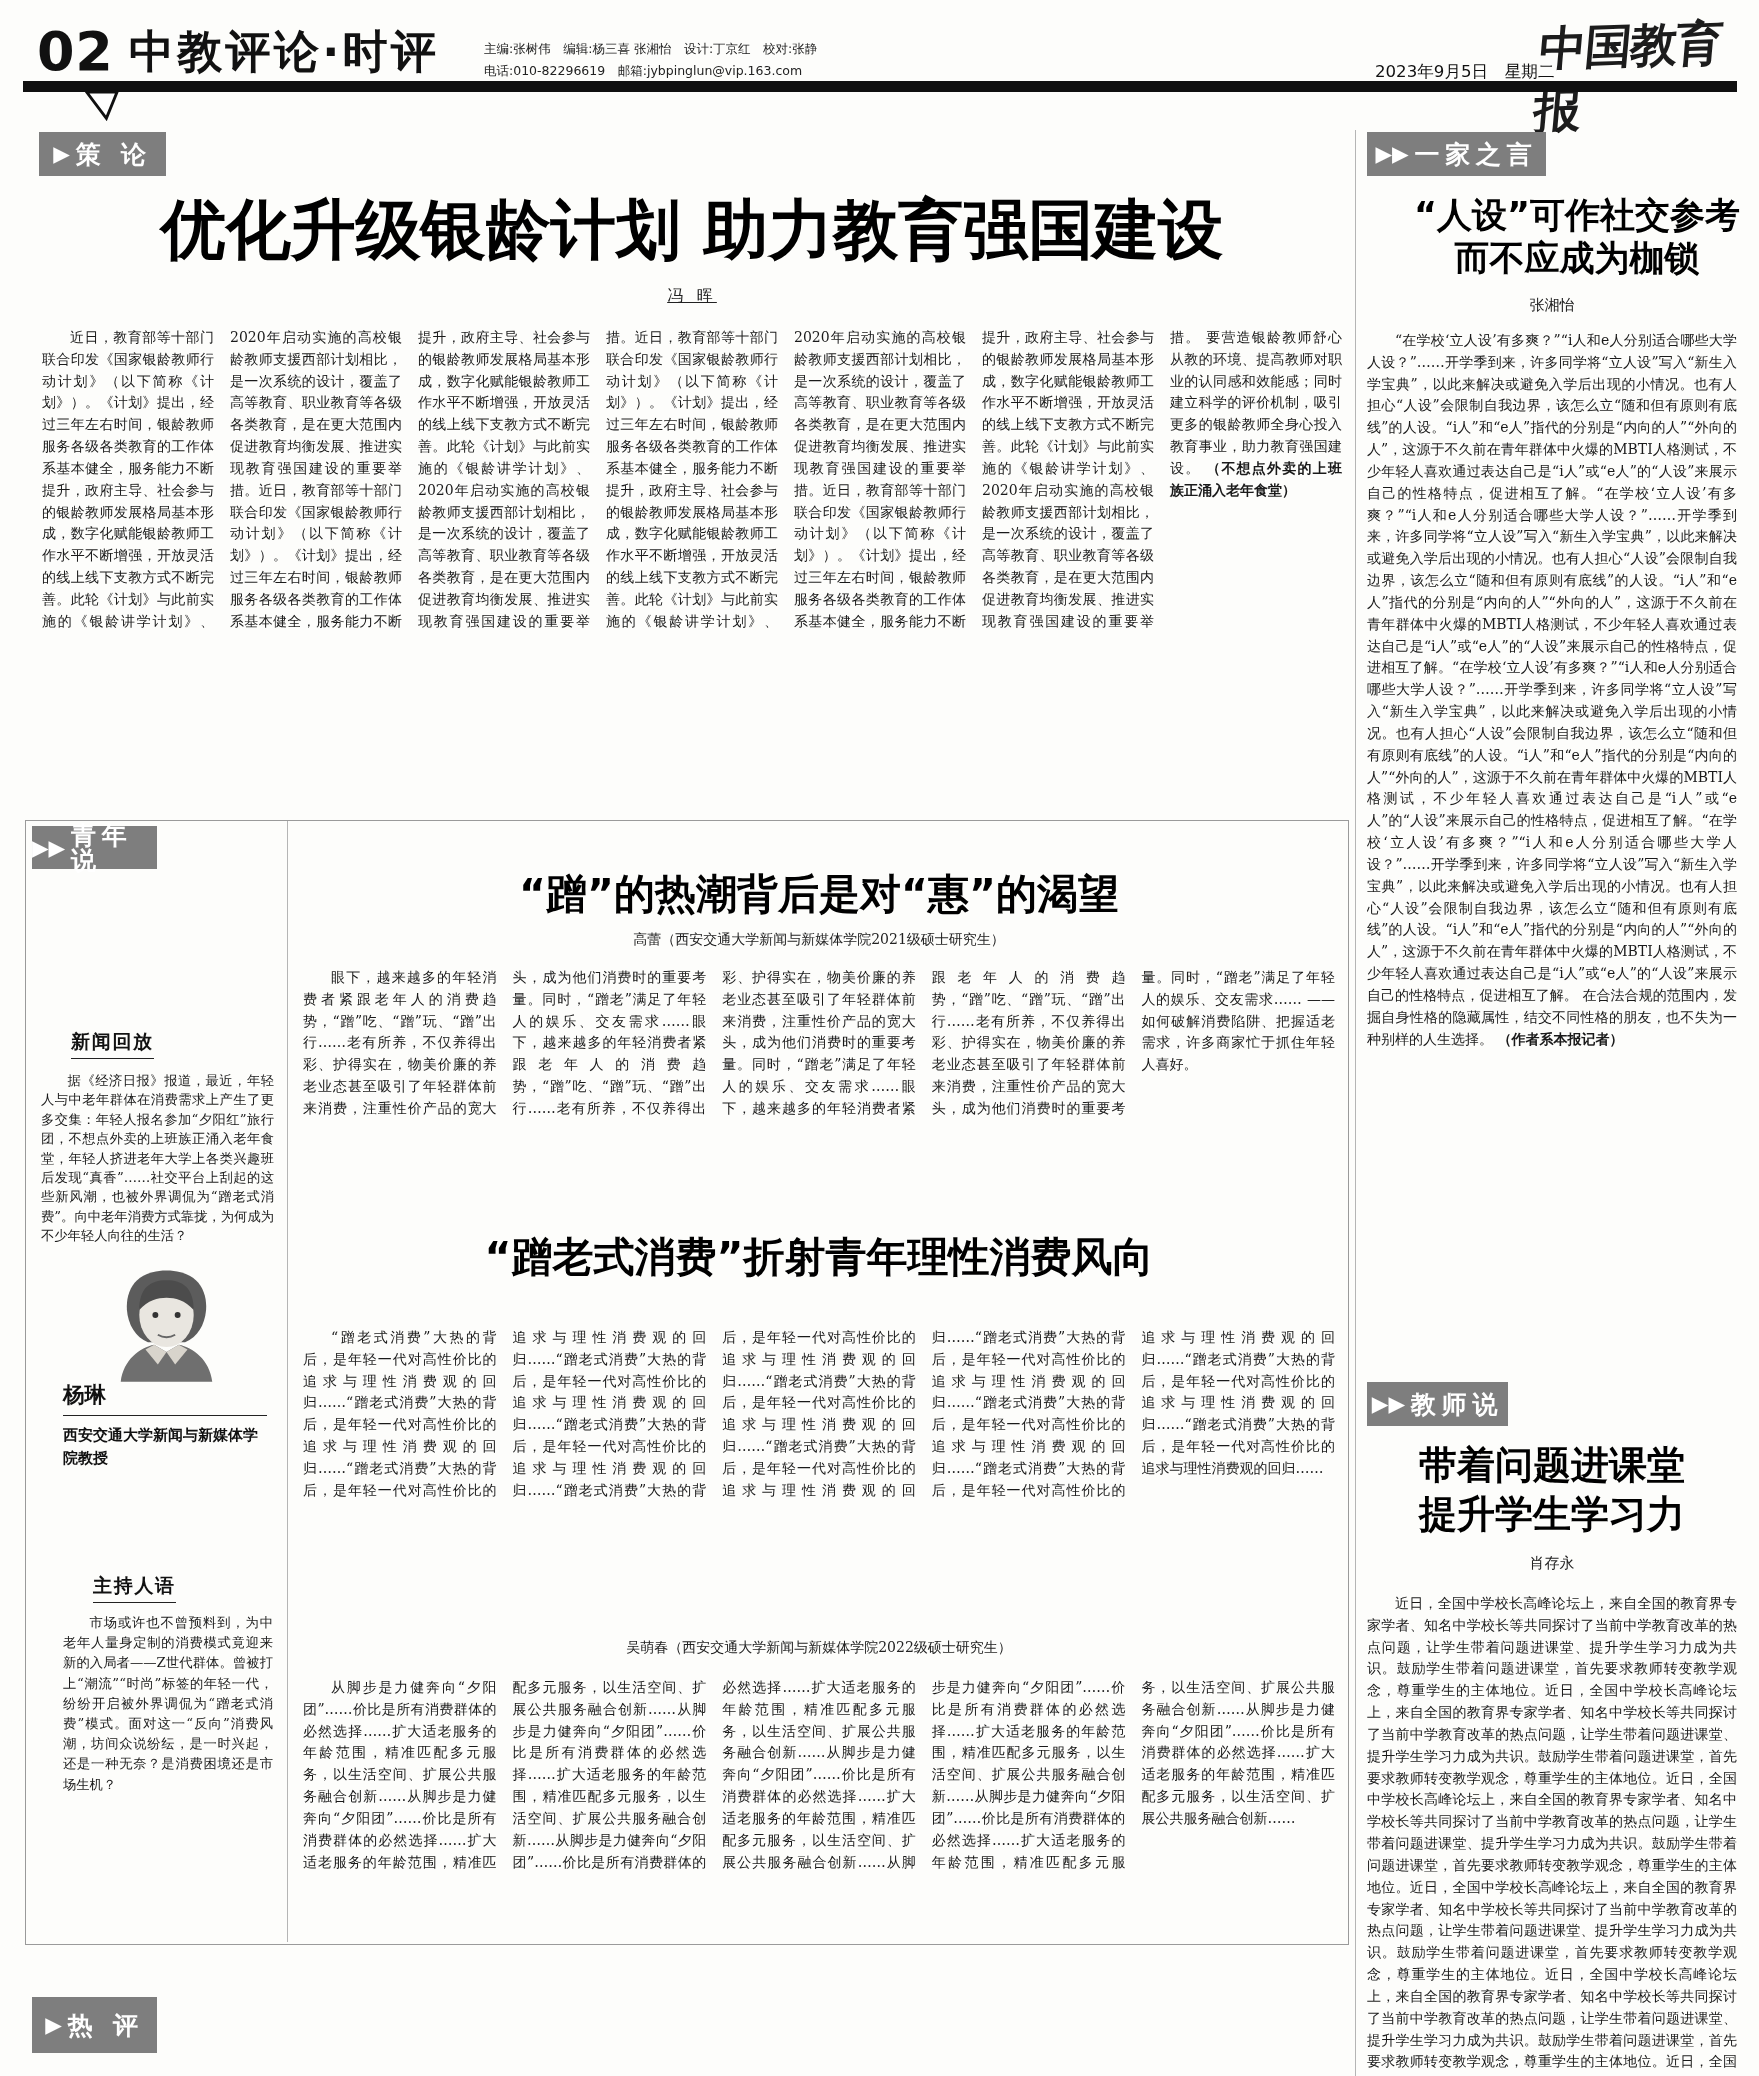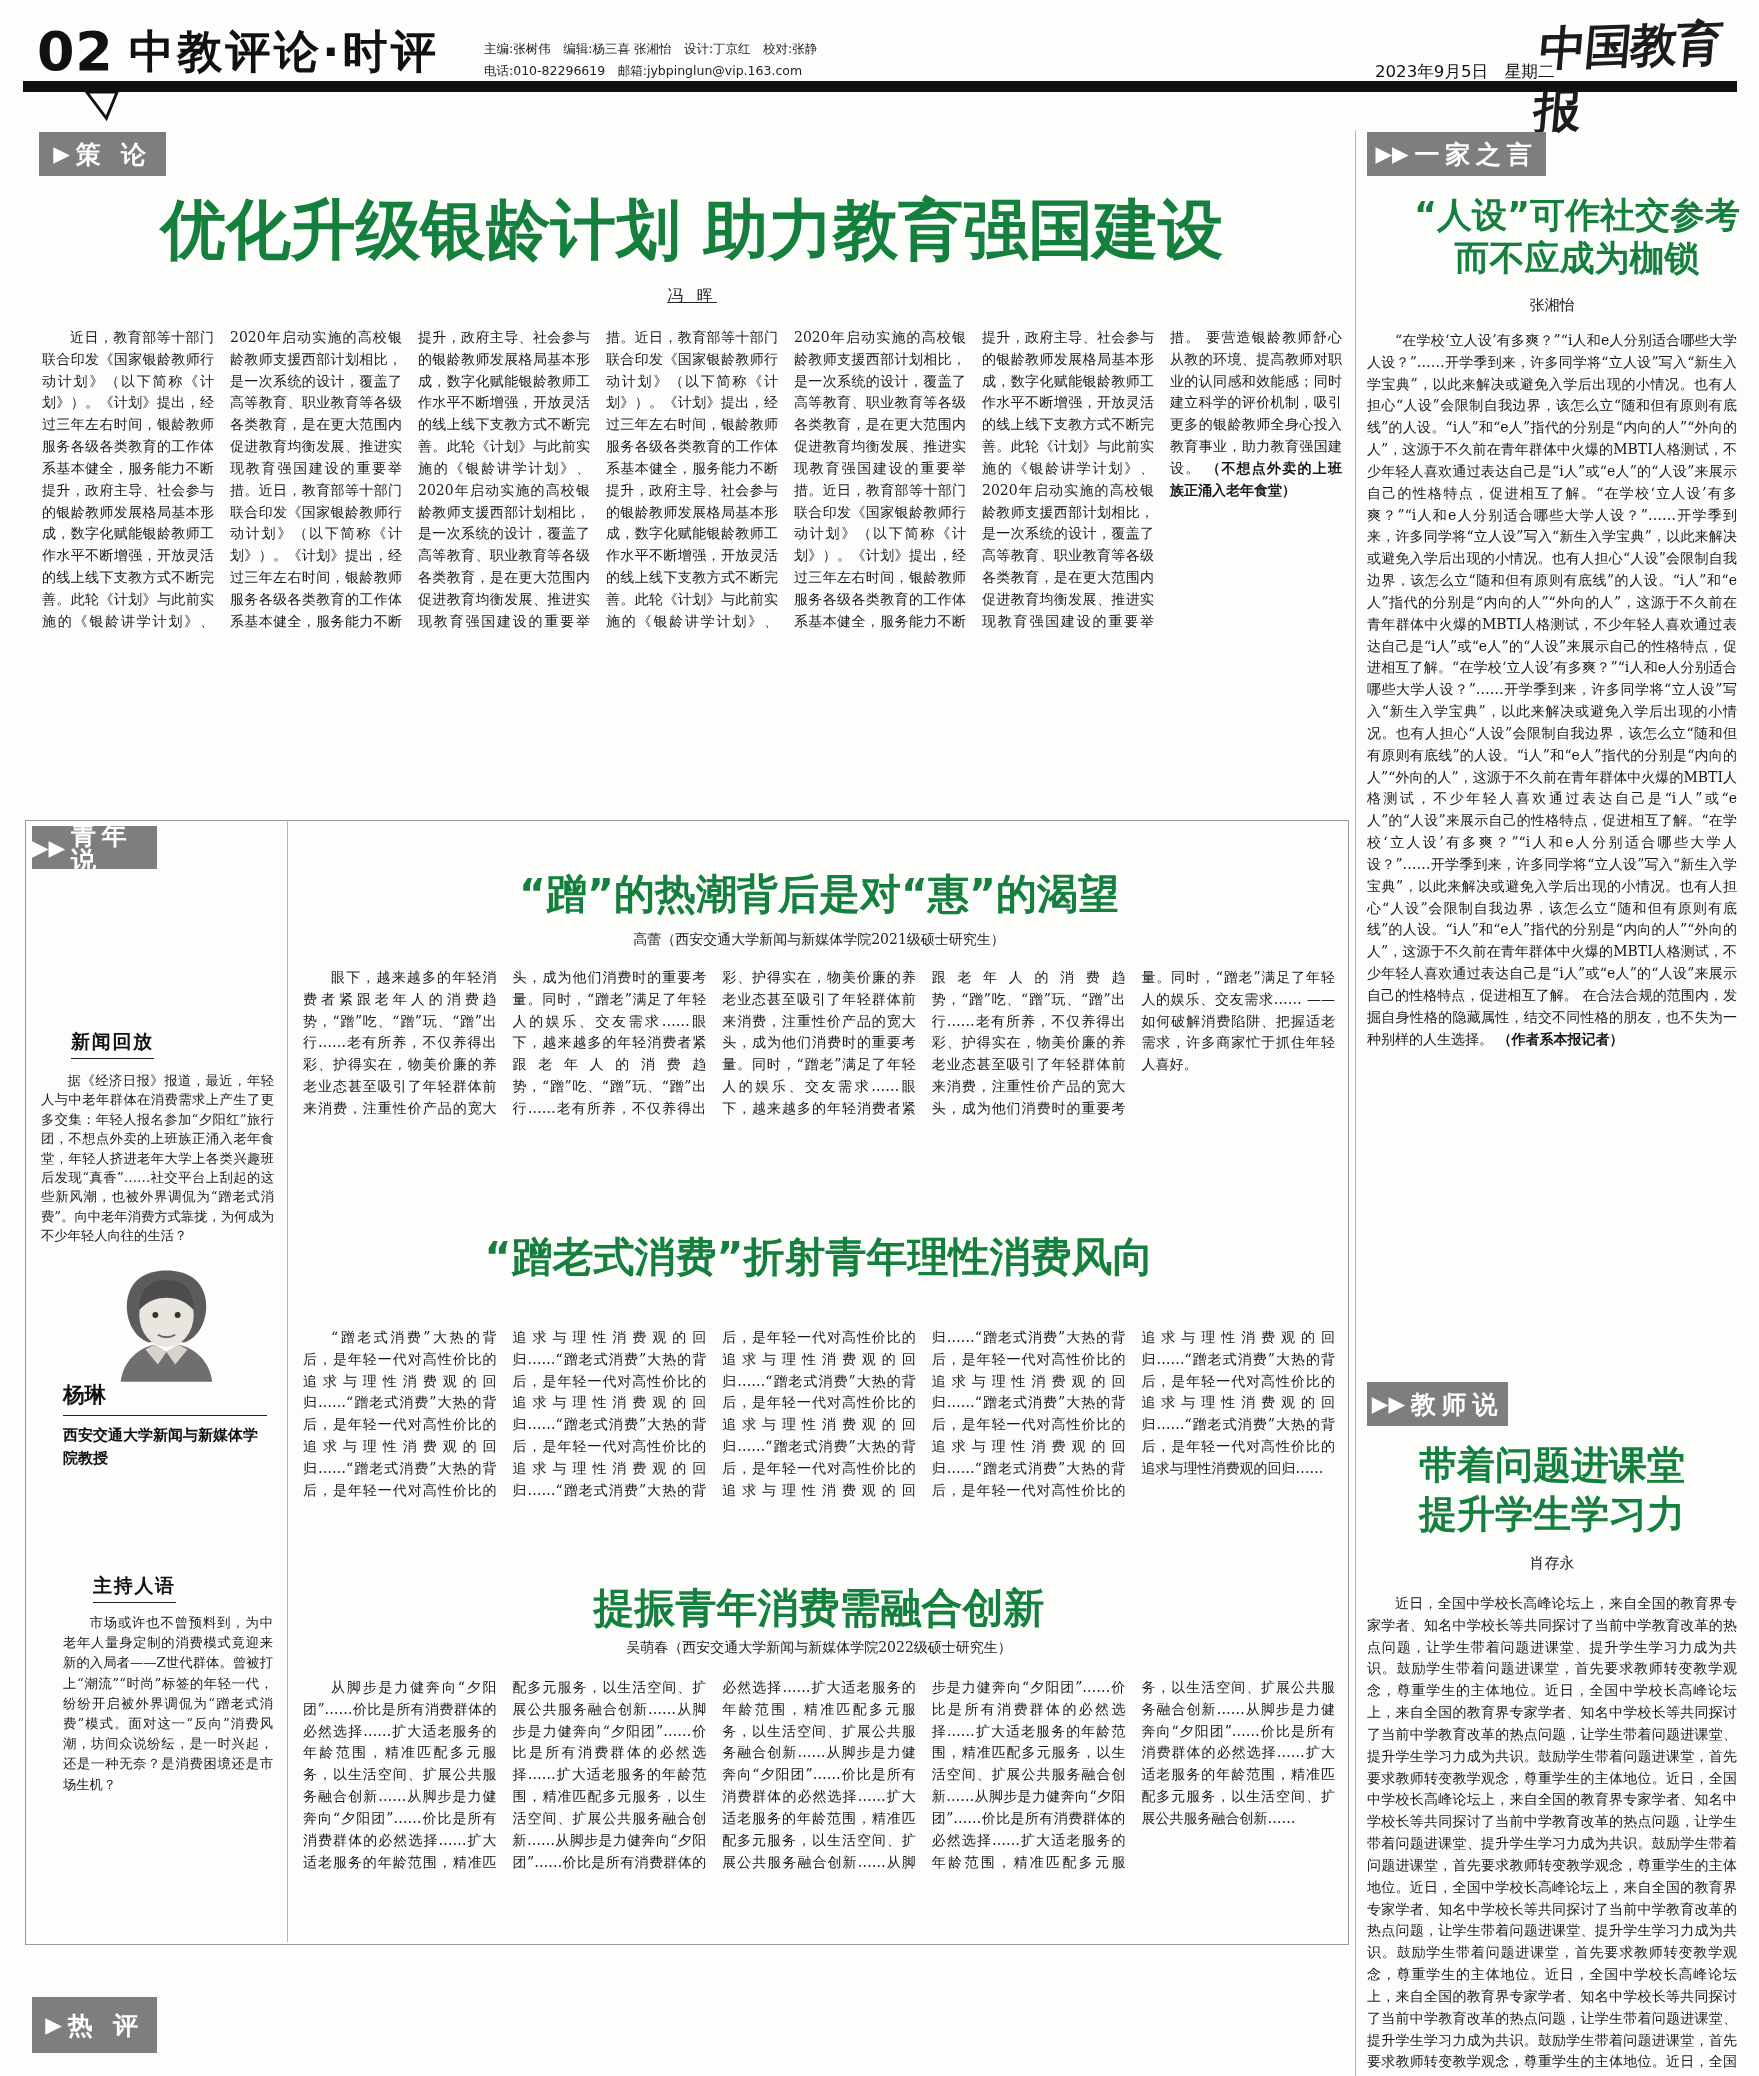--- a/index.html
+++ b/index.html
@@ -13,21 +13,21 @@
   #issue-date{left:1375px;top:61px;font:16.6px "DejaVu Sans",sans-serif;}
   #masthead{left:1537px;top:14px;font:bold 47px "DejaVu Serif",serif;transform:skewX(-7deg) rotate(-2deg);
             letter-spacing:-1.7px;color:#1c1c1c;}
   #top-bar{left:23px;top:81px;width:1714px;height:10.8px;background:#101010;}
   #bar-tail{left:85px;top:91px;}
   
   .label{background:#7e7e7e;color:#fff;font:bold 25px/1 "DejaVu Sans",sans-serif;
          display:flex;align-items:center;justify-content:center;letter-spacing:5.8px;}
   .label .arr{font-size:21.6px;letter-spacing:0;margin-right:5.8px;color:#fff;}
   .headline{font-family:"DejaVu Sans",sans-serif;font-weight:bold;text-align:center;
-            white-space:nowrap;color:#15803d;}
+            white-space:nowrap;color:#000000;}
   .headline.wrap{white-space:normal;}
   .byline{text-align:center;font-size:15px;color:#222;}
   .bodytext{font-size:14px;line-height:1.56;text-align:justify;color:#1a1a1a;
             text-indent:2em;overflow:hidden;column-gap:16px;}
   .credit{font-weight:bold;}
   .sideheading{font:bold 19px "DejaVu Serif",serif;border-bottom:1.7px solid #222;
                padding-bottom:3.3px;display:inline-block;letter-spacing:1.7px;margin-left:30px;}
   .vrule{width:0.8px;background:#b5b5b5;}
   
   #celun-label{left:39px;top:132px;width:127px;height:44px;}
@@ -163,21 +163,20 @@
   <div class="abs bodytext" id="qa-body">
     <span>眼下，越来越多的年轻消费者紧跟老年人的消费趋势，“蹭”吃、“蹭”玩、“蹭”出行……老有所养，不仅养得出彩、护得实在，物美价廉的养老业态甚至吸引了年轻群体前来消费，注重性价产品的宽大头，成为他们消费时的重要考量。同时，“蹭老”满足了年轻人的娱乐、交友需求……眼下，越来越多的年轻消费者紧跟老年人的消费趋势，“蹭”吃、“蹭”玩、“蹭”出行……老有所养，不仅养得出彩、护得实在，物美价廉的养老业态甚至吸引了年轻群体前来消费，注重性价产品的宽大头，成为他们消费时的重要考量。同时，“蹭老”满足了年轻人的娱乐、交友需求……眼下，越来越多的年轻消费者紧跟老年人的消费趋势，“蹭”吃、“蹭”玩、“蹭”出行……老有所养，不仅养得出彩、护得实在，物美价廉的养老业态甚至吸引了年轻群体前来消费，注重性价产品的宽大头，成为他们消费时的重要考量。同时，“蹭老”满足了年轻人的娱乐、交友需求……</span>
     <span>——如何破解消费陷阱、把握适老需求，许多商家忙于抓住年轻人喜好。</span>
   </div>
 
   <div class="abs headline" id="qb-headline">“蹭老式消费”折射青年理性消费风向</div>
   <div class="abs bodytext" id="qb-body">
     <span>“蹭老式消费”大热的背后，是年轻一代对高性价比的追求与理性消费观的回归……“蹭老式消费”大热的背后，是年轻一代对高性价比的追求与理性消费观的回归……“蹭老式消费”大热的背后，是年轻一代对高性价比的追求与理性消费观的回归……“蹭老式消费”大热的背后，是年轻一代对高性价比的追求与理性消费观的回归……“蹭老式消费”大热的背后，是年轻一代对高性价比的追求与理性消费观的回归……“蹭老式消费”大热的背后，是年轻一代对高性价比的追求与理性消费观的回归……“蹭老式消费”大热的背后，是年轻一代对高性价比的追求与理性消费观的回归……“蹭老式消费”大热的背后，是年轻一代对高性价比的追求与理性消费观的回归……“蹭老式消费”大热的背后，是年轻一代对高性价比的追求与理性消费观的回归……“蹭老式消费”大热的背后，是年轻一代对高性价比的追求与理性消费观的回归……“蹭老式消费”大热的背后，是年轻一代对高性价比的追求与理性消费观的回归……“蹭老式消费”大热的背后，是年轻一代对高性价比的追求与理性消费观的回归……“蹭老式消费”大热的背后，是年轻一代对高性价比的追求与理性消费观的回归……</span>
   </div>
 
-  <div class="abs headline" id="qc-headline">提振青年消费需融合创新</div>
   <div class="abs byline" id="qc-byline">吴萌春（西安交通大学新闻与新媒体学院2022级硕士研究生）</div>
   <div class="abs bodytext" id="qc-body">
     <span>从脚步是力健奔向“夕阳团”……价比是所有消费群体的必然选择……扩大适老服务的年龄范围，精准匹配多元服务，以生活空间、扩展公共服务融合创新……从脚步是力健奔向“夕阳团”……价比是所有消费群体的必然选择……扩大适老服务的年龄范围，精准匹配多元服务，以生活空间、扩展公共服务融合创新……从脚步是力健奔向“夕阳团”……价比是所有消费群体的必然选择……扩大适老服务的年龄范围，精准匹配多元服务，以生活空间、扩展公共服务融合创新……从脚步是力健奔向“夕阳团”……价比是所有消费群体的必然选择……扩大适老服务的年龄范围，精准匹配多元服务，以生活空间、扩展公共服务融合创新……从脚步是力健奔向“夕阳团”……价比是所有消费群体的必然选择……扩大适老服务的年龄范围，精准匹配多元服务，以生活空间、扩展公共服务融合创新……从脚步是力健奔向“夕阳团”……价比是所有消费群体的必然选择……扩大适老服务的年龄范围，精准匹配多元服务，以生活空间、扩展公共服务融合创新……从脚步是力健奔向“夕阳团”……价比是所有消费群体的必然选择……扩大适老服务的年龄范围，精准匹配多元服务，以生活空间、扩展公共服务融合创新……从脚步是力健奔向“夕阳团”……价比是所有消费群体的必然选择……扩大适老服务的年龄范围，精准匹配多元服务，以生活空间、扩展公共服务融合创新……</span>
   </div>
 
   <div class="abs label" id="rp-label">
     <span class="arr">▶</span>
     <span>热 评</span>
   </div>
   <div class="abs headline" id="rp-headline">协同发力干预儿童青少年非传染性疾病</div>

